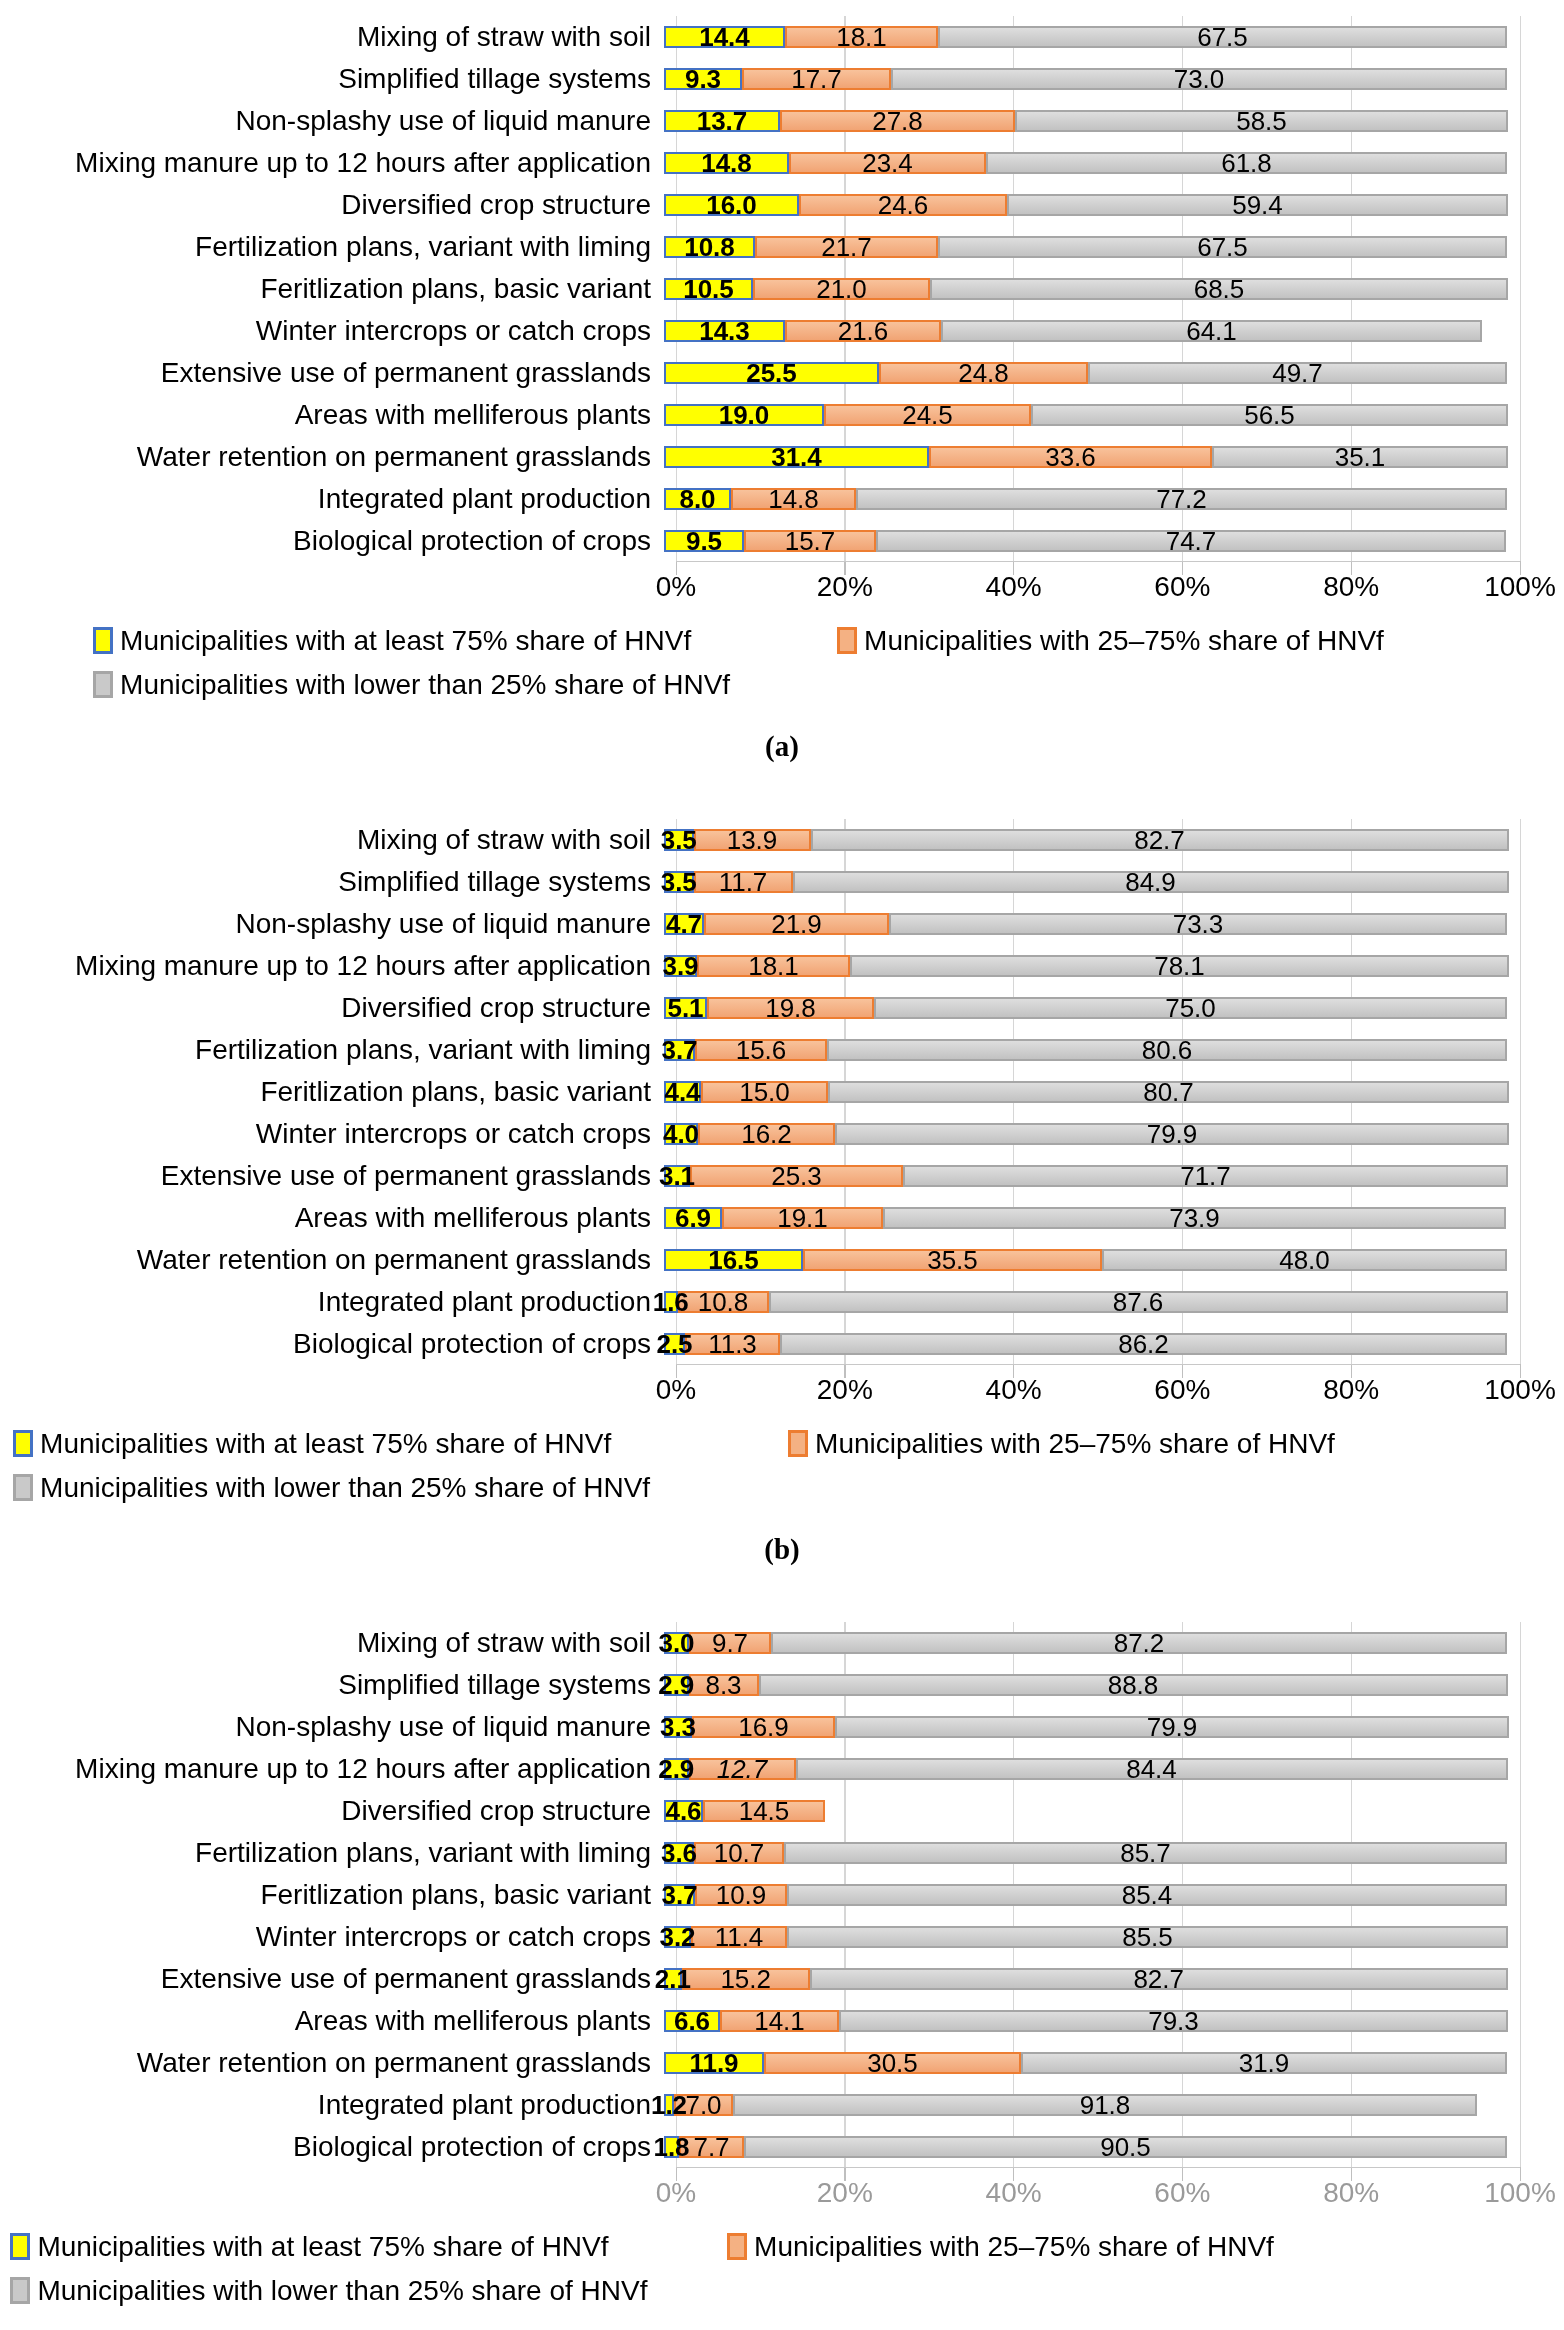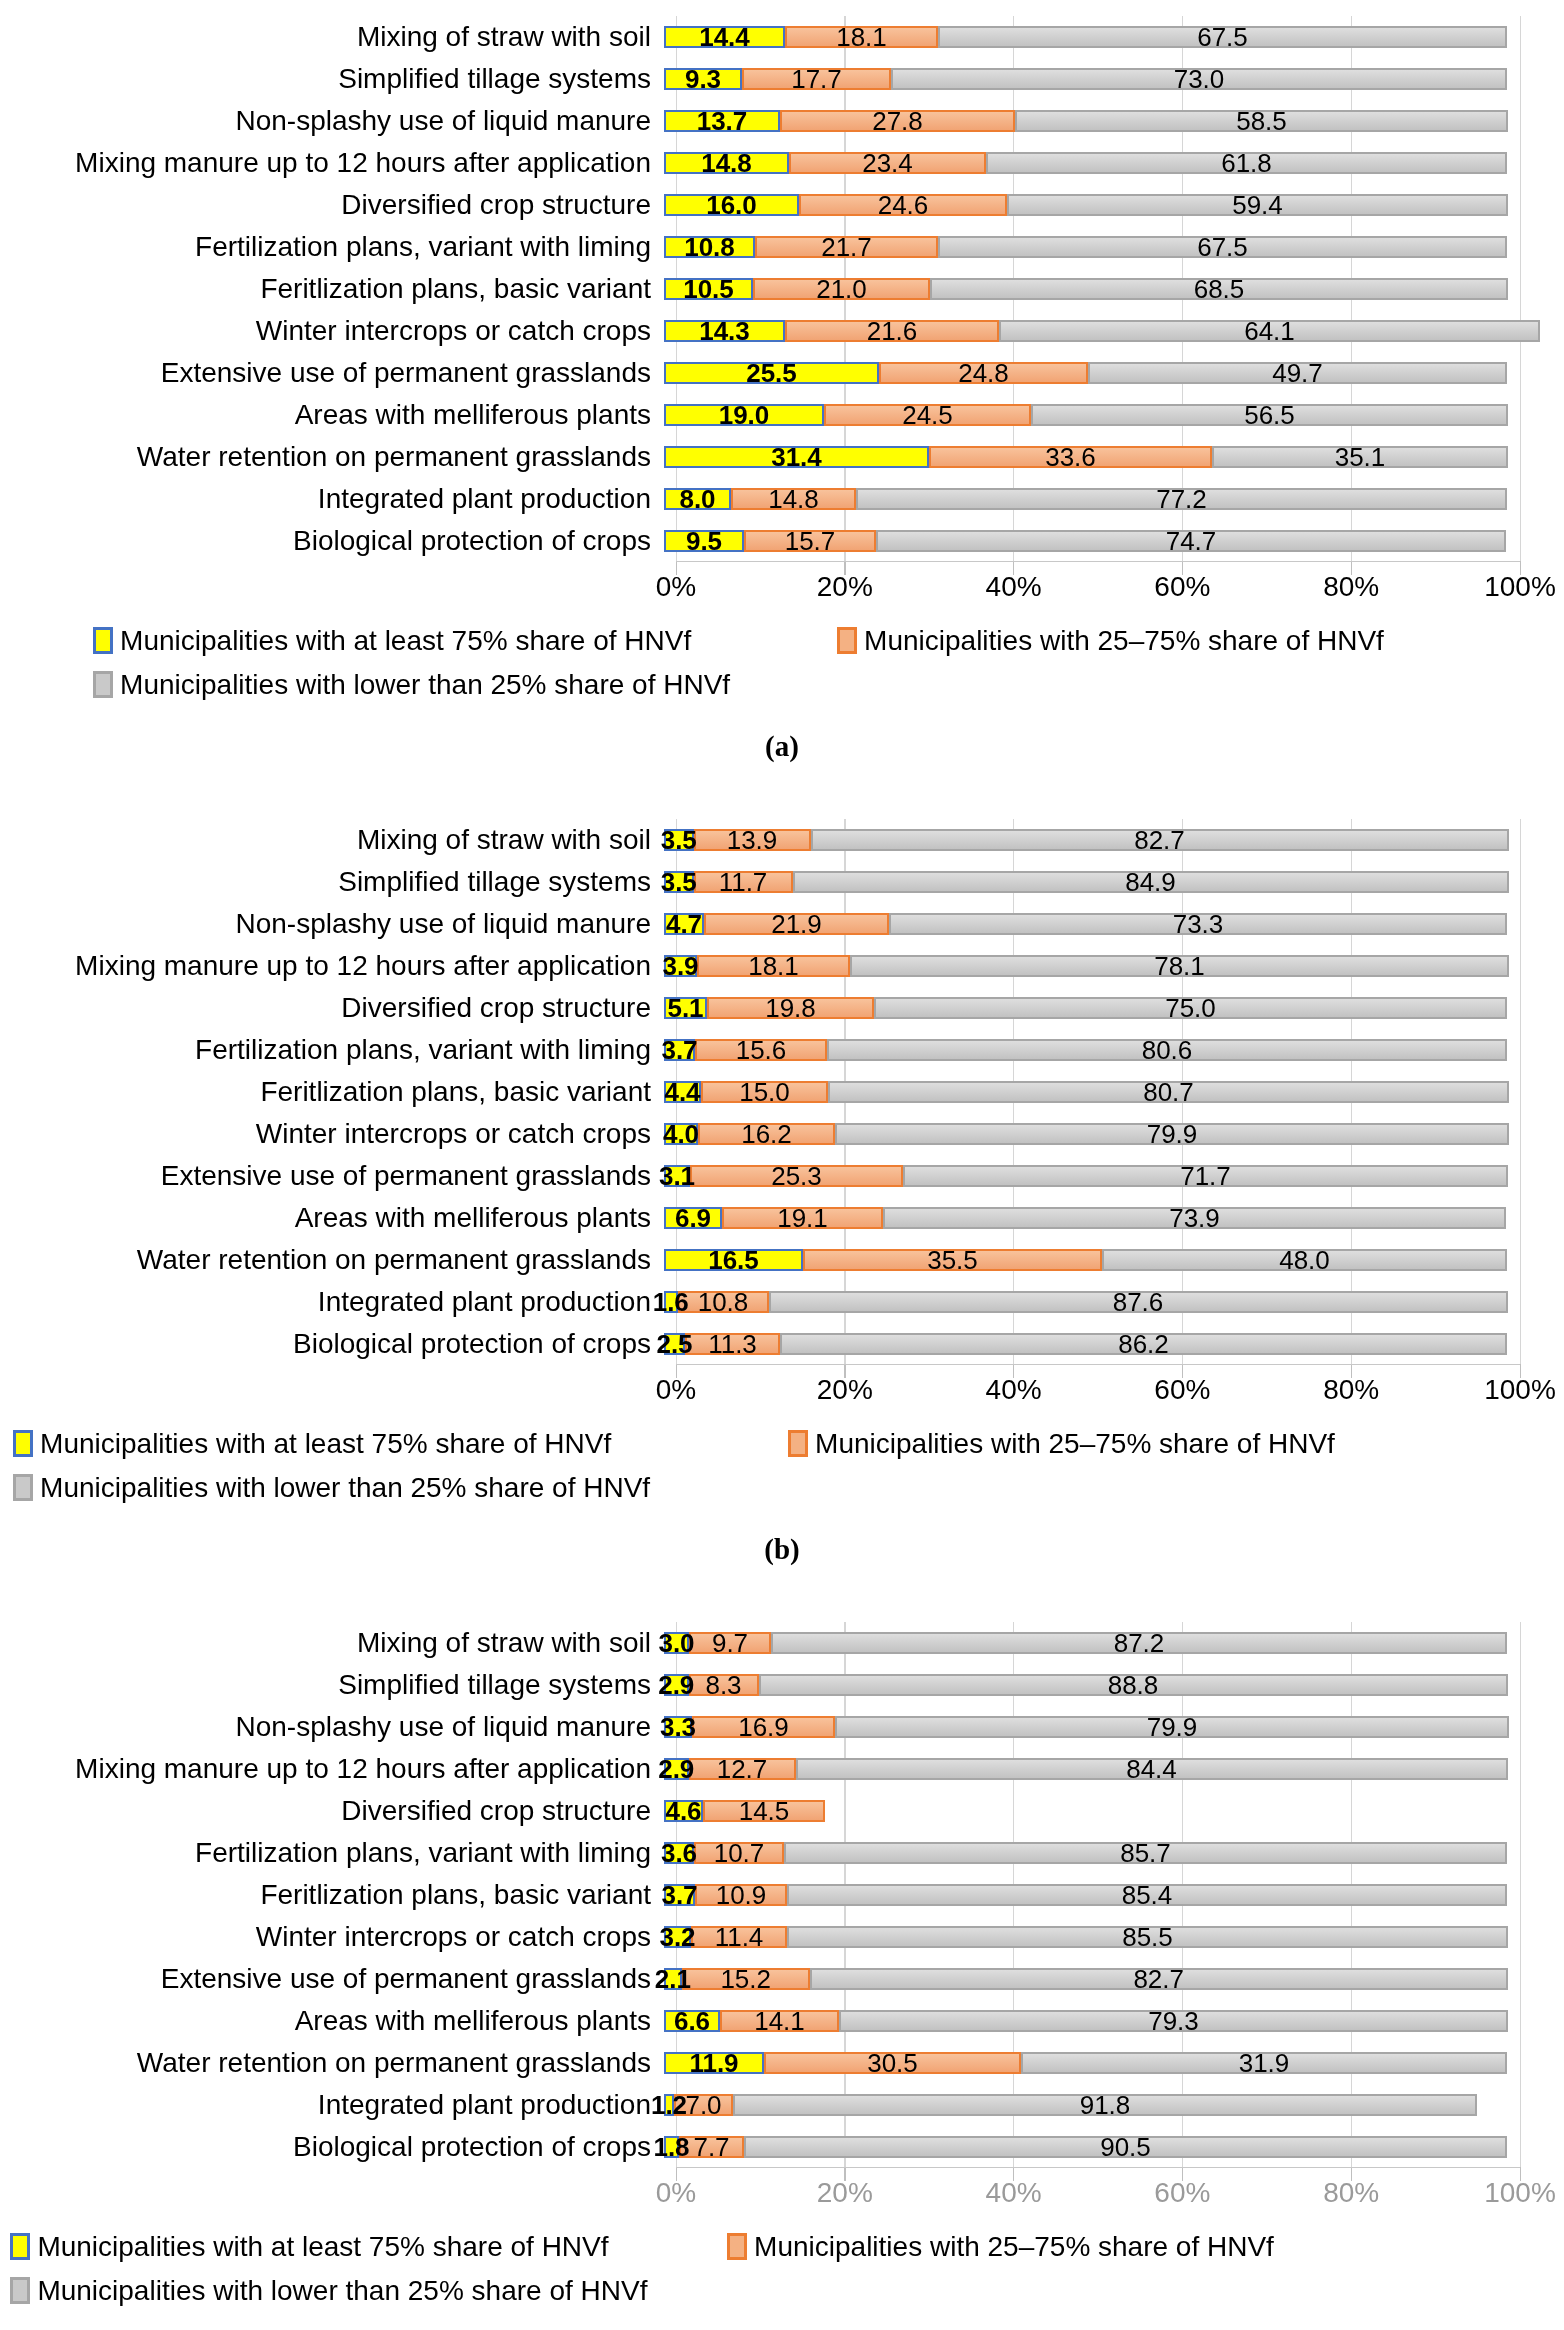--- a/index.html
+++ b/index.html
@@ -160,21 +160,21 @@
                 <span class="val">68.5</span>
               </div>
             </div>
           </div>
           <div class="row">
             <div class="cat">Winter intercrops or catch crops</div>
             <div class="bars">
               <div class="seg" style="width: 121px; background: linear-gradient(rgb(255, 255, 0), rgb(255, 255, 0)); border-color: rgb(68, 114, 196);">
                 <span class="val b">14.3</span>
               </div>
-              <div class="seg" style="width: 214px; background: linear-gradient(rgb(248, 194, 155), rgb(241, 164, 116)); border-color: rgb(237, 125, 49);">
+              <div class="seg" style="width: 156px; background: linear-gradient(rgb(248, 194, 155), rgb(241, 164, 116)); border-color: rgb(237, 125, 49);">
                 <span class="val">21.6</span>
               </div>
               <div class="seg" style="width: 541px; background: linear-gradient(rgb(222, 222, 222), rgb(194, 194, 194)); border-color: rgb(166, 166, 166);">
                 <span class="val">64.1</span>
               </div>
             </div>
           </div>
           <div class="row">
             <div class="cat">Extensive use of permanent grasslands</div>
             <div class="bars">
@@ -566,21 +566,21 @@
                 <span class="val">79.9</span>
               </div>
             </div>
           </div>
           <div class="row">
             <div class="cat">Mixing manure up to 12 hours after application</div>
             <div class="bars">
               <div class="seg" style="width: 24.5px; background: linear-gradient(rgb(255, 255, 0), rgb(255, 255, 0)); border-color: rgb(68, 114, 196);">
                 <span class="val b">2.9</span>
               </div>
-              <div class="seg" style="width: 107px; background: linear-gradient(rgb(248, 194, 155), rgb(241, 164, 116)); border-color: rgb(237, 125, 49);">
+              <div class="seg" style="width: 107px; background: linear-gradient(rgb(248, 194, 155), rgb(241, 164, 116)); border-color: rgb(237, 125, 49); font-style: italic;">
                 <span class="val">12.7</span>
               </div>
               <div class="seg" style="width: 712px; background: linear-gradient(rgb(222, 222, 222), rgb(194, 194, 194)); border-color: rgb(166, 166, 166);">
                 <span class="val">84.4</span>
               </div>
             </div>
           </div>
           <div class="row">
             <div class="cat">Diversified crop structure</div>
             <div class="bars">

